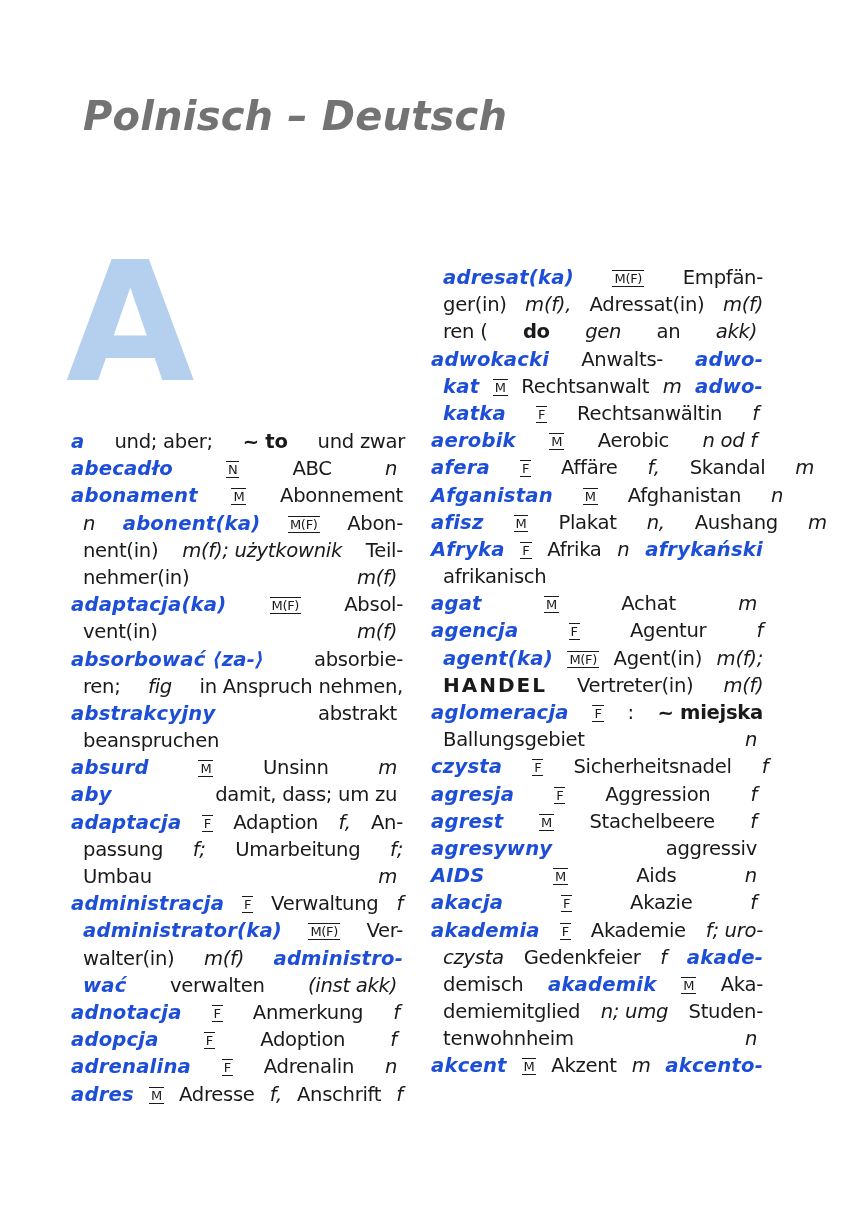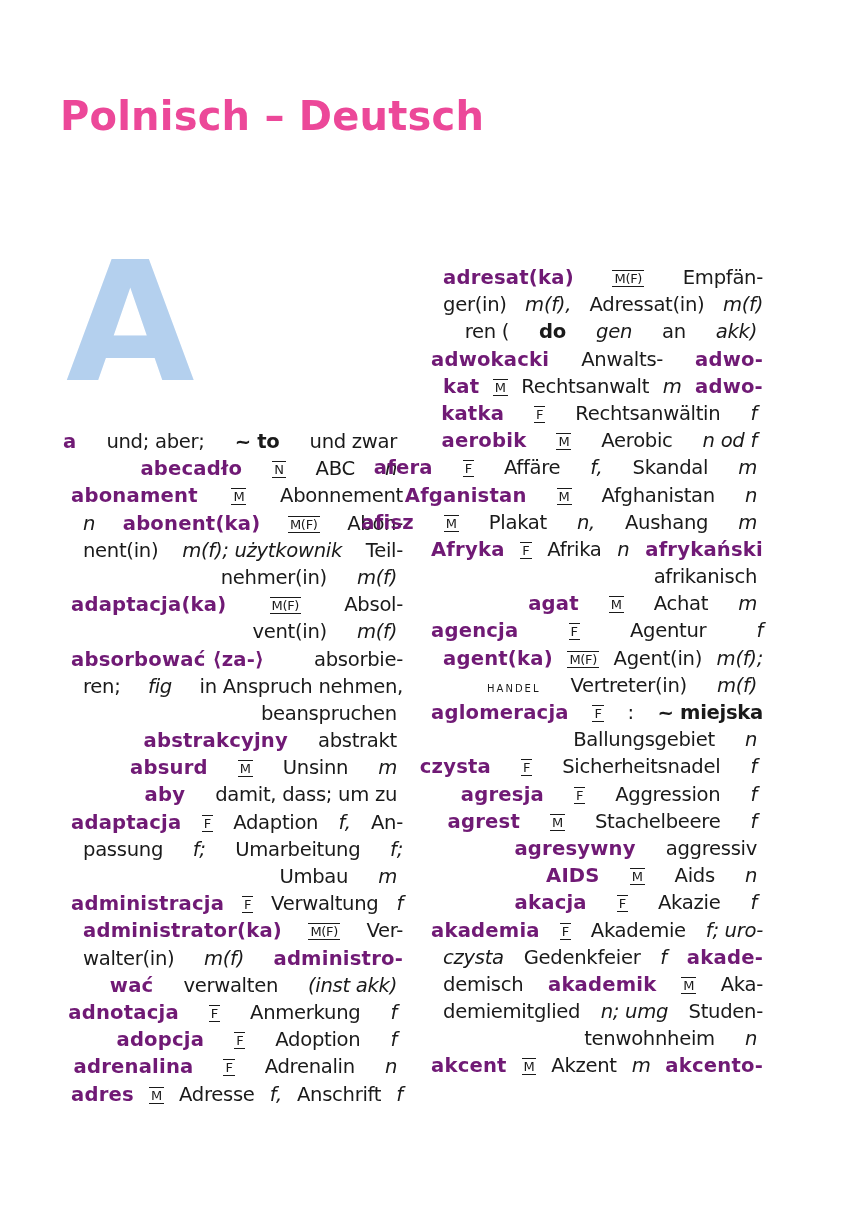--- a/index.html
+++ b/index.html
@@ -1,33 +1,33 @@
 <!DOCTYPE html>
 <html><head>
 <meta charset="utf-8">
 <style>
   html, body { margin:0; padding:0; background:#ffffff; }
   body { width:851px; height:1229px; position:relative; overflow:hidden;
          font-family:"DejaVu Sans", sans-serif; color:#1a1a1a; }
-  .title { position:absolute; left:60px; top:92px; font-size:40px; font-weight:bold;
-           color:#ec4899; letter-spacing:0.2px; line-height:48px; white-space:nowrap; }
+  .title { position:absolute; left:83px; top:92px; font-size:40px; font-weight:bold;
+           color:#737373; letter-spacing:0.2px; line-height:48px; white-space:nowrap;font-style:italic; }
   .big-letter { position:absolute; left:66px; top:240px; font-size:166px; font-weight:bold;
                 color:#b4d0ee; line-height:166px; font-family:"DejaVu Sans", sans-serif; }
   .col { position:absolute; width:332px; }
   .col-left { left:71px; top:428px; }
   .col-right { left:431px; top:264px; }
   .line { height:27.2px; line-height:27.2px; font-size:19.6px; white-space:nowrap;
           display:flex; justify-content:space-between; align-items:baseline; letter-spacing:-0.3px; }
-  .line.last { justify-content:flex-end;gap:24px; }
+  .line.last { justify-content:space-between;gap:24px; }
   .line.last > span { margin-right:6px; }
   .line.indent { padding-left:12px; }
-  .h { color:#701a75; font-weight:bold; letter-spacing:0.2px; }
+  .h { color:#1d4ed8; font-weight:bold; letter-spacing:0.2px;font-style:italic; }
   .i { font-style:italic; }
   .b { font-weight:bold; }
-  .sc { font-size:10px; letter-spacing:2px; }
+  .sc { font-size:20px; letter-spacing:2px;font-weight:bold; }
   .g { display:inline-block; font-size:13px; line-height:15px; padding:0 2px;
        border-top:1.5px solid #1a1a1a; border-bottom:1.5px solid #1a1a1a; position:relative; top:-1px; }
 </style>
 </head>
 <body>
 
 <div class="title">Polnisch – Deutsch</div>
 <div class="big-letter">A</div>
 
 <div class="col col-left">
@@ -74,26 +74,26 @@
     </div>
     <div class="line">
       <span class="h">absorbować ⟨za-⟩</span>
       <span>absorbie-</span>
     </div>
     <div class="line indent">
       <span>ren;</span>
       <span class="i">fig</span>
       <span>in Anspruch nehmen,</span>
     </div>
-    <div class="line indent last">
-      <span>beanspruchen</span>
-    </div>
     <div class="line last">
       <span class="h">abstrakcyjny</span>
       <span>abstrakt</span>
+    </div>
+    <div class="line indent last">
+      <span>beanspruchen</span>
     </div>
     <div class="line last">
       <span class="h">absurd</span>
       <span class="g">M</span>
       <span>Unsinn</span>
       <span class="i">m</span>
     </div>
     <div class="line last">
       <span class="h">aby</span>
       <span>damit, dass; um zu</span>

